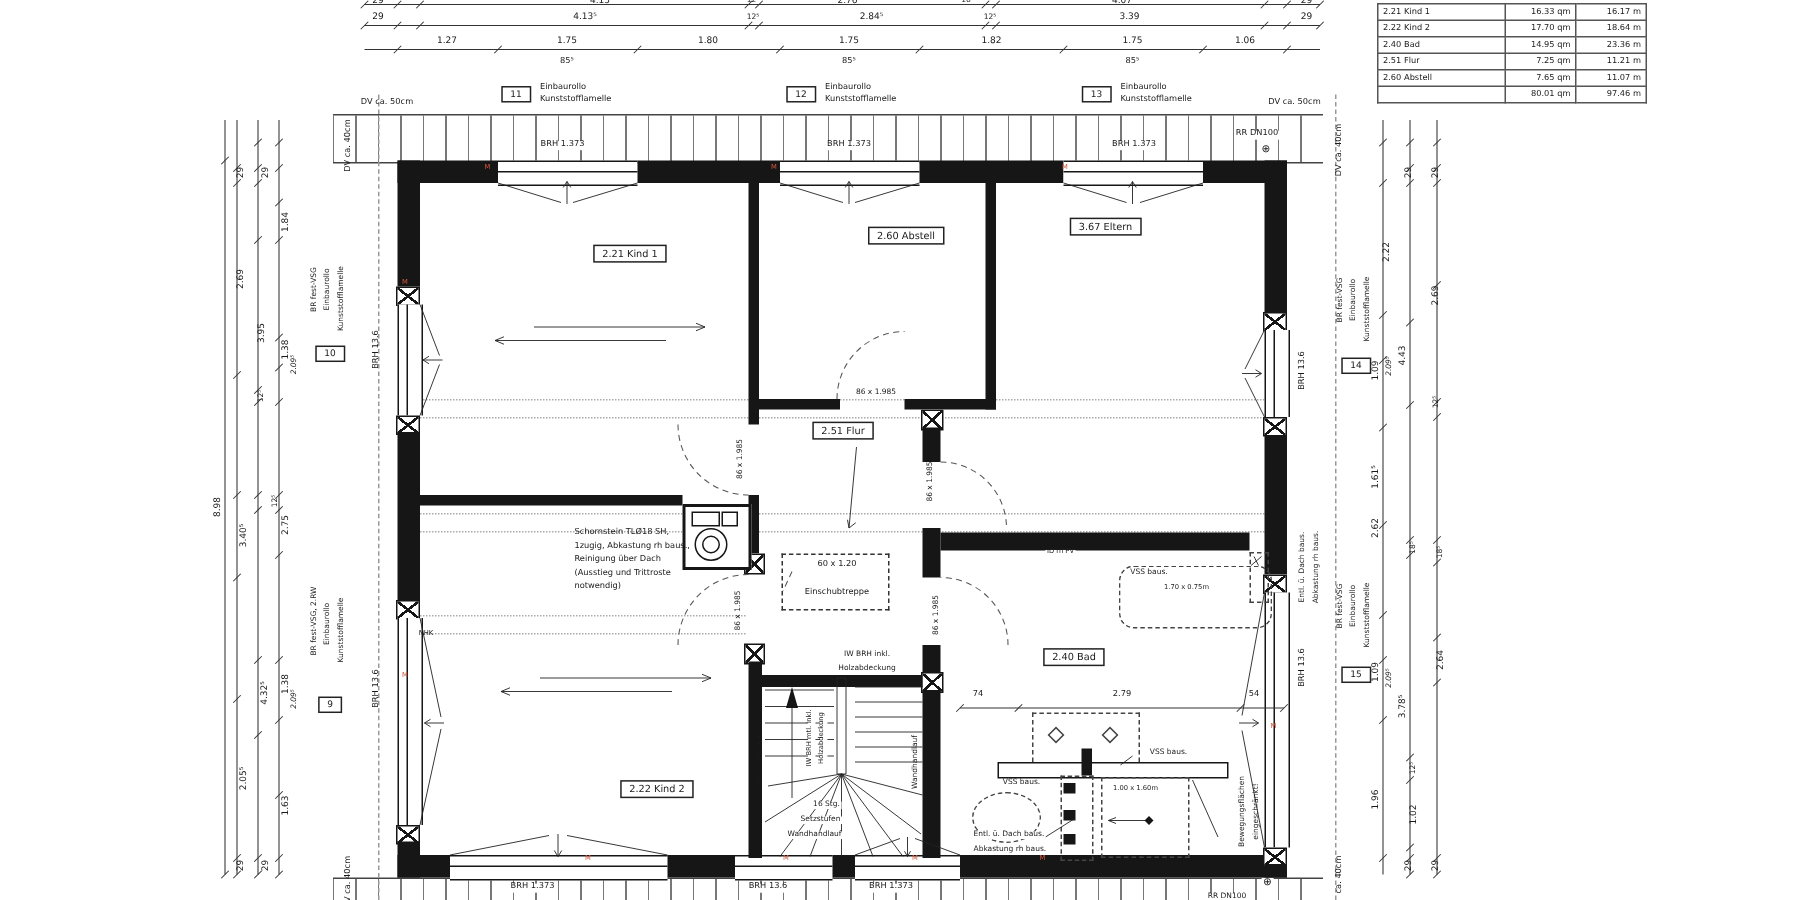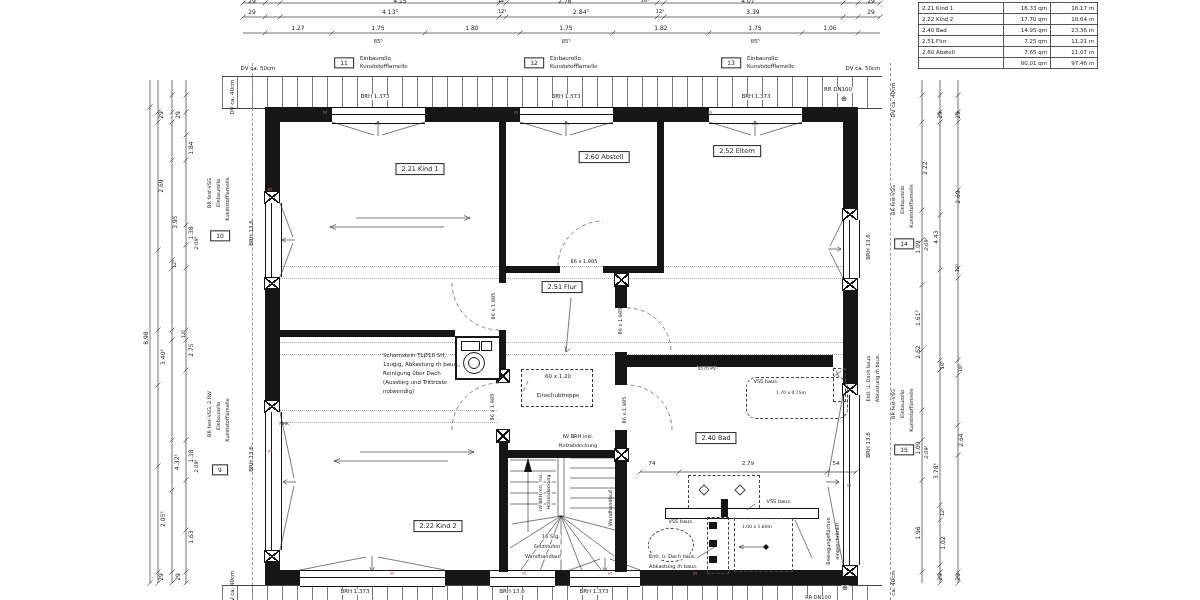--- a/index.html
+++ b/index.html
@@ -315,21 +315,21 @@
       <span class="lbl rot" style="left: 903px; top: 404px; font-size: 5px;">Einbaurollo</span>
       <span class="lbl rot" style="left: 912px; top: 410px; font-size: 5px;">Kunststofflamelle</span>
       <span class="lbl rot" style="left: 869px; top: 247px; font-size: 5.5px;">BRH 13.6</span>
       <span class="lbl rot" style="left: 869px; top: 445px; font-size: 5.5px;">BRH 13.6</span>
       <span class="lbl rot" style="left: 869px; top: 378px; font-size: 5px;">Entl. ü. Dach baus.</span>
       <span class="lbl rot" style="left: 878px; top: 378px; font-size: 5px;">Abkastung rh baus.</span>
       <span class="lbl rot" style="left: 894px; top: 100px; font-size: 5.5px;">DV ca. 40cm</span>
       <span class="lbl rot" style="left: 894px; top: 583px; font-size: 5.5px;">ca. 40cm</span>
       <span class="lbl box" style="left: 420px; top: 169px; font-size: 6.5px;">2.21 Kind 1</span>
       <span class="lbl box" style="left: 604px; top: 157px; font-size: 6.5px;">2.60 Abstell</span>
-      <span class="lbl box" style="left: 737px; top: 151px; font-size: 6.5px;">2.52 Eltern</span>
+      <span class="lbl box" style="left: 737px; top: 151px; font-size: 6.5px;">3.67 Eltern</span>
       <span class="lbl box" style="left: 562px; top: 287px; font-size: 6.5px;">2.51 Flur</span>
       <span class="lbl box" style="left: 716px; top: 438px; font-size: 6.5px;">2.40 Bad</span>
       <span class="lbl box" style="left: 438px; top: 526px; font-size: 6.5px;">2.22 Kind 2</span>
       <span class="lbl left" style="left: 383px; top: 356px; font-size: 5.5px;">Schornstein TLØ18 SH,</span>
       <span class="lbl left" style="left: 383px; top: 365px; font-size: 5.5px;">1zugig, Abkastung rh baus.,</span>
       <span class="lbl left" style="left: 383px; top: 374px; font-size: 5.5px;">Reinigung über Dach</span>
       <span class="lbl left" style="left: 383px; top: 383px; font-size: 5.5px;">(Ausstieg und Trittroste</span>
       <span class="lbl left" style="left: 383px; top: 392px; font-size: 5.5px;">notwendig)</span>
       <span class="lbl bg" style="left: 584px; top: 262px; font-size: 5px;">86 x 1.985</span>
       <span class="lbl rot" style="left: 494px; top: 306px; font-size: 5px;">86 x 1.985</span>

